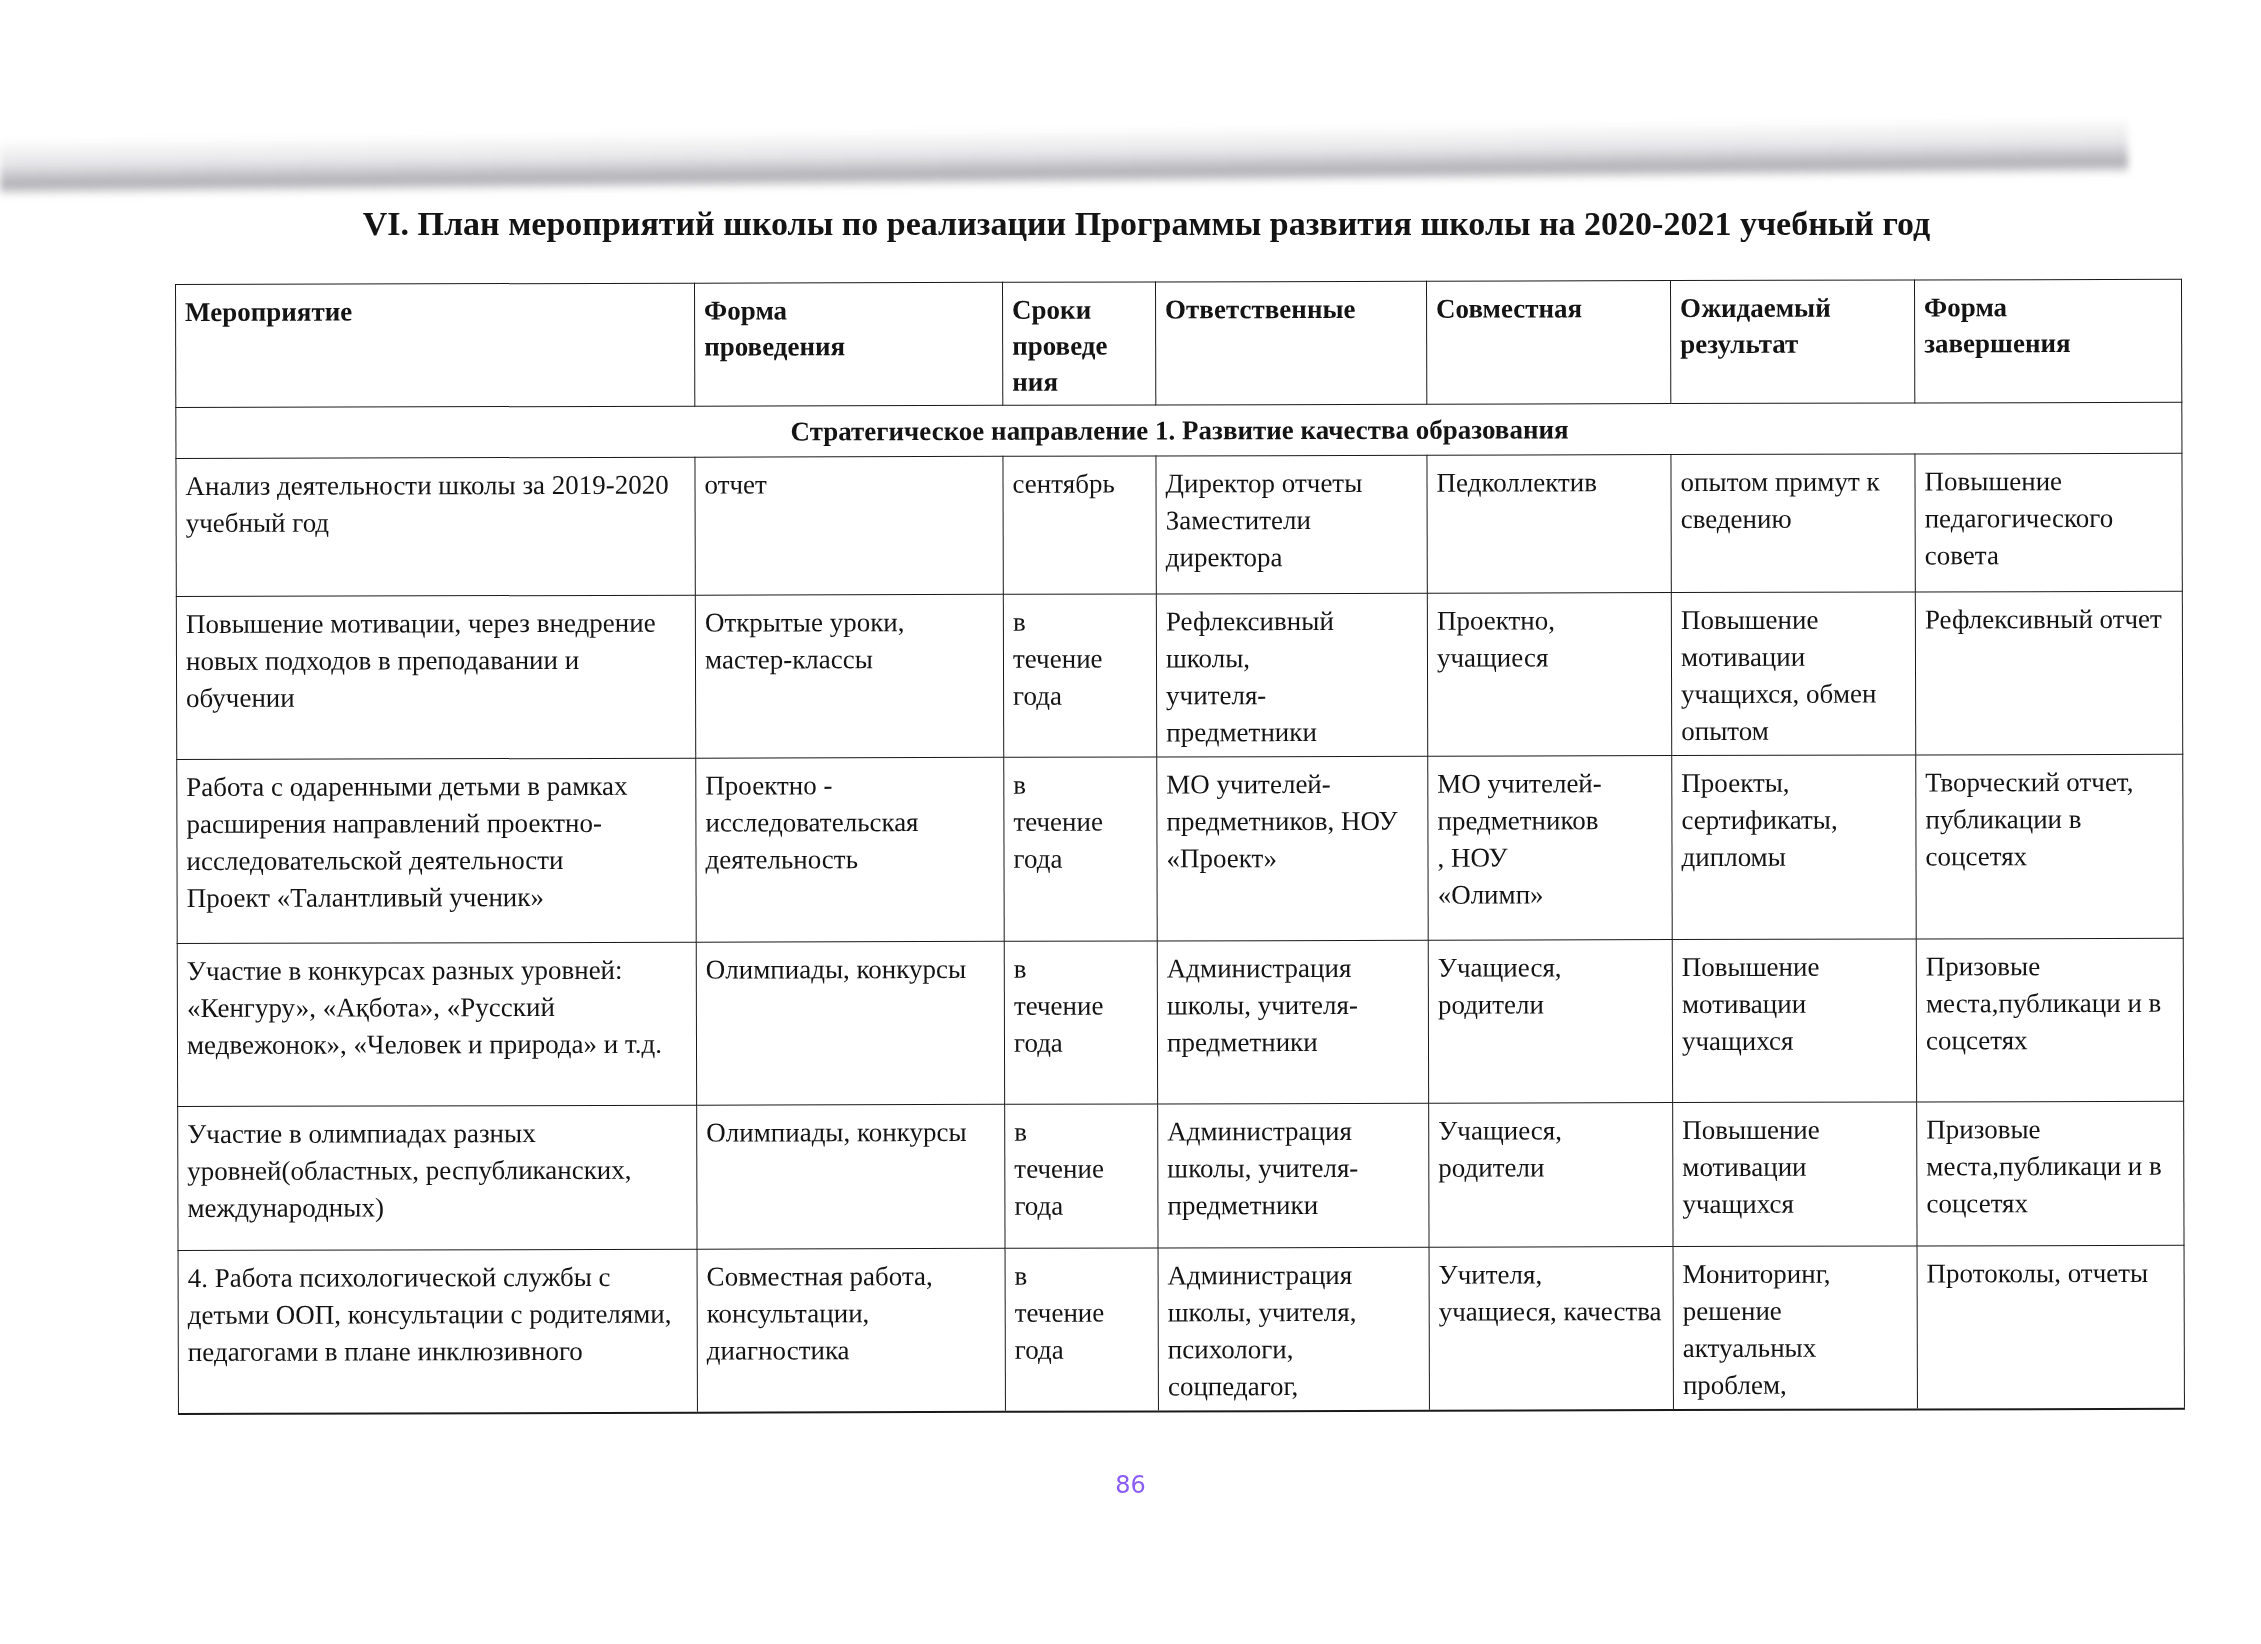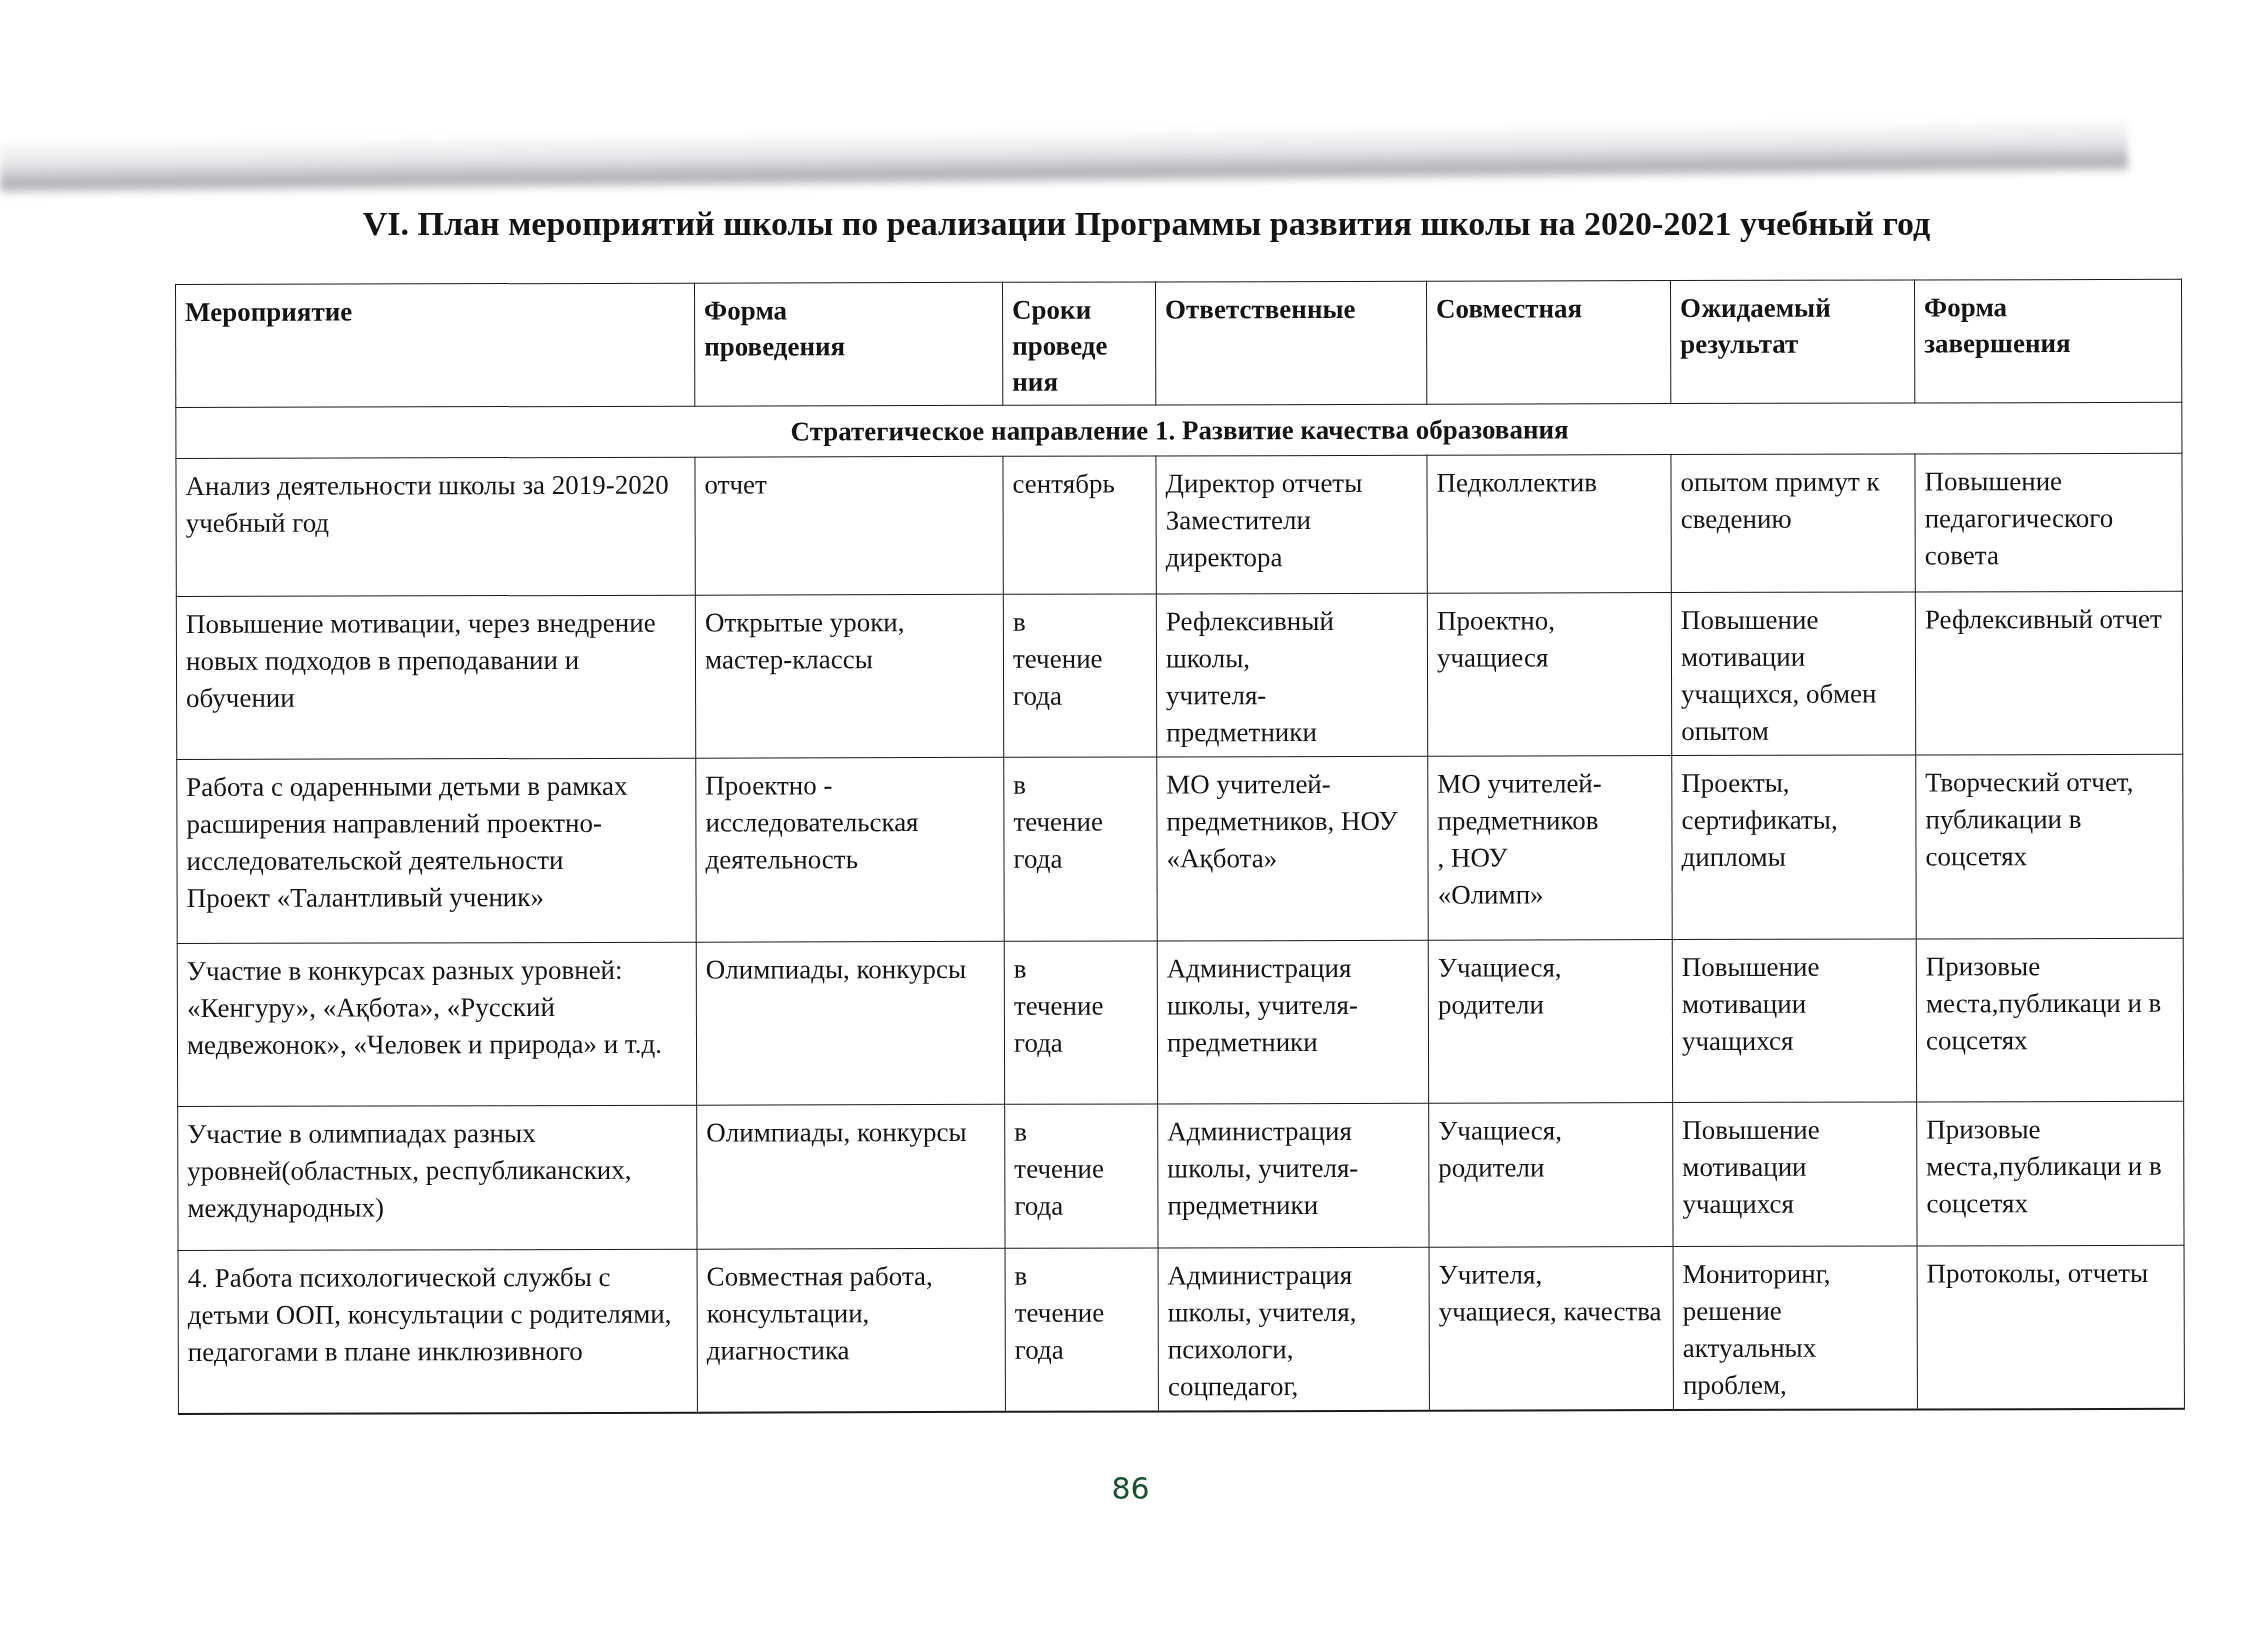--- a/index.html
+++ b/index.html
@@ -71,22 +71,22 @@
     .doc-table tr.r4 td { height: 148px; }
     .doc-table tr.r5 td { height: 129px; }
     .doc-table tr.r6 td { height: 135px; }
     .doc-table tr:last-child td { border-bottom-width: 2.6px; }
     .page-number {
       position: absolute;
       left: 0; right: 0;
       top: 1471px;
       text-align: center;
       font-family: "DejaVu Sans", "Liberation Sans", sans-serif;
-      font-size: 30px;
-      color: #14532d;
+      font-size: 24px;
+      color: #8b5cf6;
     }
   </style>
 </head>
 <body>
 
 <div class="scan-shadow"></div>
 
 <div class="page-title">VI. План мероприятий школы по реализации Программы развития школы на 2020-2021 учебный год</div>
 
 <table class="doc-table">
@@ -146,21 +146,21 @@
       <td>Рефлексивный отчет</td>
     </tr>
 
     <tr class="r3">
       <td>Работа с одаренными детьми в рамках расширения направлений проектно-исследовательской деятельности
 Проект «Талантливый ученик»</td>
       <td>Проектно - исследовательская деятельность</td>
       <td>в
 течение
 года</td>
-      <td>МО учителей-предметников, НОУ «Ақбота»</td>
+      <td>МО учителей-предметников, НОУ «Проект»</td>
       <td>МО учителей-предметников
 , НОУ
 «Олимп»</td>
       <td>Проекты, сертификаты, дипломы</td>
       <td>Творческий отчет, публикации в соцсетях</td>
     </tr>
 
     <tr class="r4">
       <td> Участие  в конкурсах разных уровней: «Кенгуру», «Ақбота», «Русский медвежонок», «Человек и природа»  и т.д.</td>
       <td>Олимпиады, конкурсы</td>

